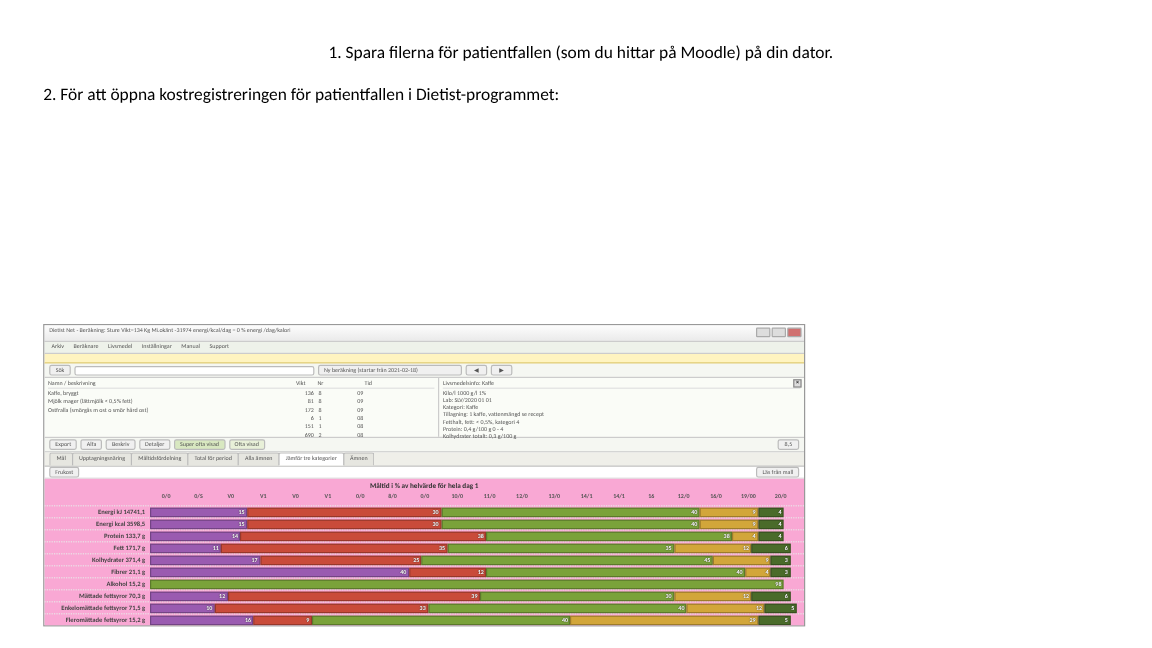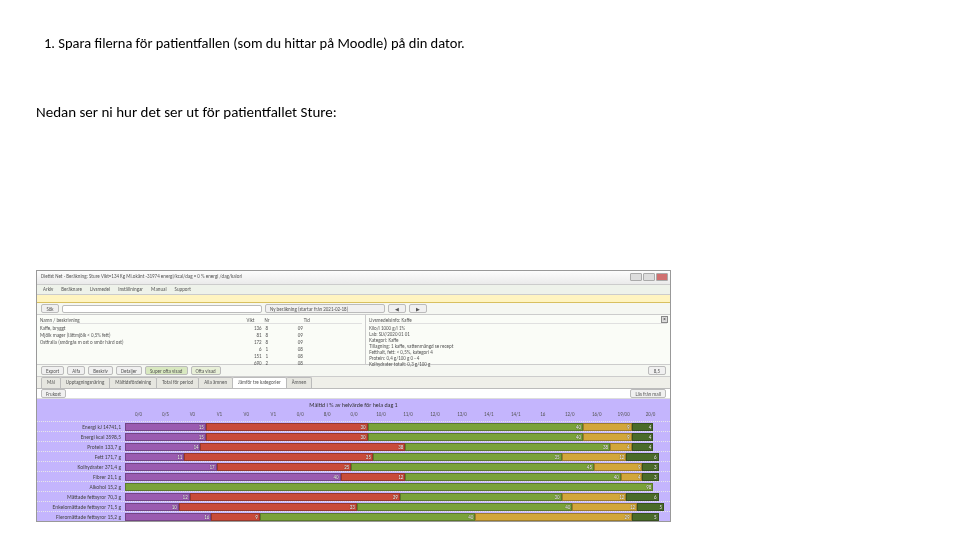--- a/index.html
+++ b/index.html
@@ -1,20 +1,20 @@
 <!DOCTYPE html>
 <html><head>
 <meta charset="utf-8">
 <style>
   * { margin: 0; padding: 0; box-sizing: border-box; }
   body { width: 960px; height: 540px; background: #fff; font-family: Calibri, Arial, sans-serif; color: #000; position: relative; }
 
   .content { padding: 33px 36px; }
   .step { font-size: 14.5px; line-height: 1.45; margin-bottom: 14px; }
-  .step1 { padding-left: 26px; text-indent: -18px; }
+  .step1 { padding-left: 26px; text-indent: -18px; text-align: center; }
   .intro { font-size: 15px; margin-bottom: 14px; }
 
   .screenshot {
     position: absolute;
     left: 36px;
     top: 270px;
     width: 635px;
     height: 252px;
     border: 1px solid #999;
     background: #f2f2f2;
@@ -49,21 +49,21 @@
   .ul-row .c2 { width: 15%; text-align: right; padding-right: 4px; }
   .ul-row .c3 { width: 10%; }
   .ul-row .c4 { width: 20%; }
   .ur-row { color: #555; height: 6px; white-space: nowrap; overflow: hidden; }
 
   .midbar { height: 12px; background: #f5f7f2; border-bottom: 1px solid #ccc; display: flex; align-items: center; gap: 3px; padding: 0 4px; }
   .tabstrip { height: 12px; background: #efefe9; border-bottom: 1px solid #bbb; display: flex; align-items: flex-end; gap: 0; padding: 0 4px; }
   .tab { height: 11px; padding: 1px 5px; background: #e6e6e0; border: 1px solid #bbb; border-bottom: none; border-top-left-radius: 2px; border-top-right-radius: 2px; margin-right: -1px; color: #555; }
   .tab.active { background: #fff; }
 
-  .chartwrap { position: relative; height: 142px; background: #c4b5fd; }
+  .chartwrap { position: relative; height: 142px; background: #f9a8d4; font-weight: bold; }
   .chart-title { position: absolute; top: 2px; left: 0; right: 0; text-align: center; font-size: 6px; color: #333; }
   .timehead { position: absolute; top: 12px; left: 88px; right: 6px; display: flex; color: #555; }
   .timehead span { flex: 1; text-align: center; }
   .rows { position: absolute; top: 22px; left: 0; right: 0; }
   .datarow { height: 10px; display: flex; align-items: center; border-top: 1px dotted #e8e8e8; }
   .rowlabel { width: 88px; text-align: right; padding-right: 4px; color: #444; white-space: nowrap; font-size: 5.5px; }
   .bars { flex: 1; position: relative; height: 8px; margin-right: 6px; }
   .seg { position: absolute; top: 0; height: 8px; border: 1px solid rgba(0,0,0,0.25); box-sizing: border-box; }
   .seg span { position: absolute; right: 1px; top: 0; font-size: 5px; color: #fff; text-shadow: 0 0 1px #000; }
   .c-purple { background: #9a5bb0; }
@@ -71,23 +71,22 @@
   .c-green  { background: #7aa23a; }
   .c-gold   { background: #d2a63a; }
   .c-dgreen { background: #4a6b2a; }
 </style>
 </head>
 <body>
 
 <div class="content">
   <div class="step step1">1.   Spara filerna för patientfallen (som du hittar på Moodle) på din dator.</div>
   <div class="step">
-    <br>
-  </div>
-  <div class="intro">Nedan ser ni hur det ser ut för patientfallet Sture:</div>
+    <span>2. För att öppna kostregistreringen för patientfallen i Dietist-programmet:</span><br>
+  </div>
 </div>
 
 <div class="screenshot">
   <div class="titlebar">
     <div class="title">Dietist Net - Beräkning: Sture   Vikt=134 Kg  Mi.okänt  -31974 energi/kcal/dag = 0 % energi /dag/kalori</div>
     <div class="winbtns">
       <div class="winbtn"></div>
       <div class="winbtn"></div>
       <div class="winbtn close"></div>
     </div>

